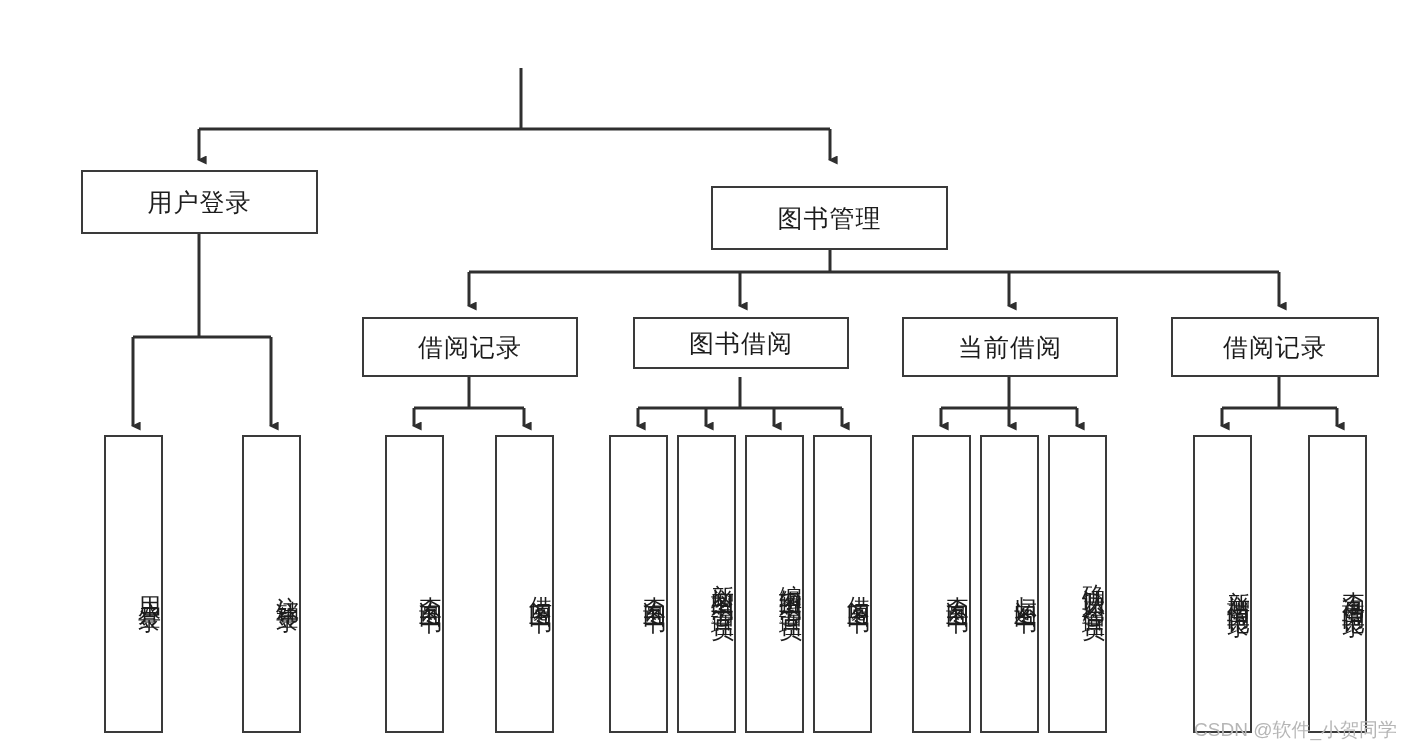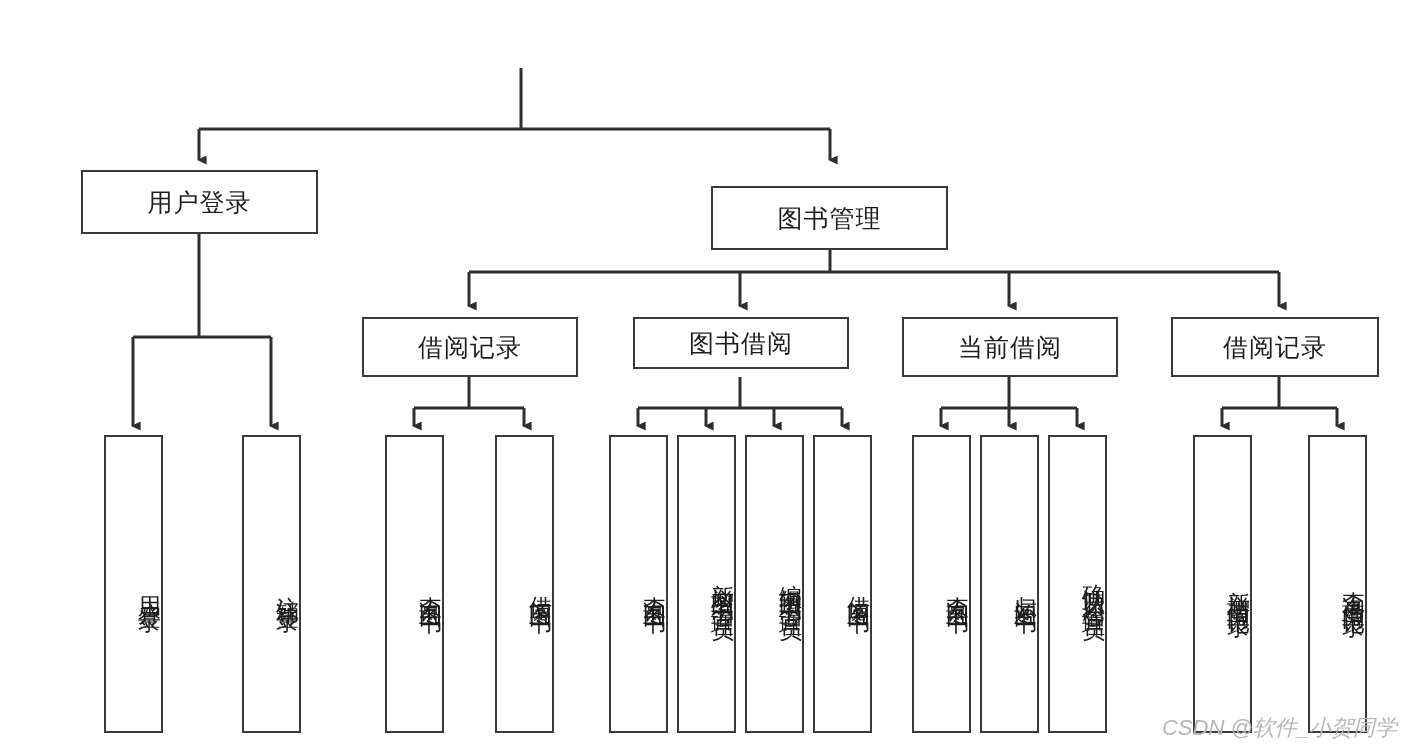--- a/index.html
+++ b/index.html
@@ -51,25 +51,24 @@
   }
   .leaf-inner {
     writing-mode: vertical-rl;
     text-orientation: upright;
     display: block;
   }
   .watermark {
     position: absolute;
     right: 8px;
     bottom: 4px;
-    font-size: 22px;
+    font-size: 19px;
     color: #b6b6b6;
     z-index: 5;
     white-space: nowrap;
-    font-style: italic;
   }
 </style>
 </head>
 <body>
 
 <div id="canvas">
 
   <svg class="edges" viewBox="0 0 1405 747">
     <defs>
       <marker id="arrow" markerWidth="10" markerHeight="10" refX="4.5" refY="7.6" orient="auto" markerUnits="userSpaceOnUse">

